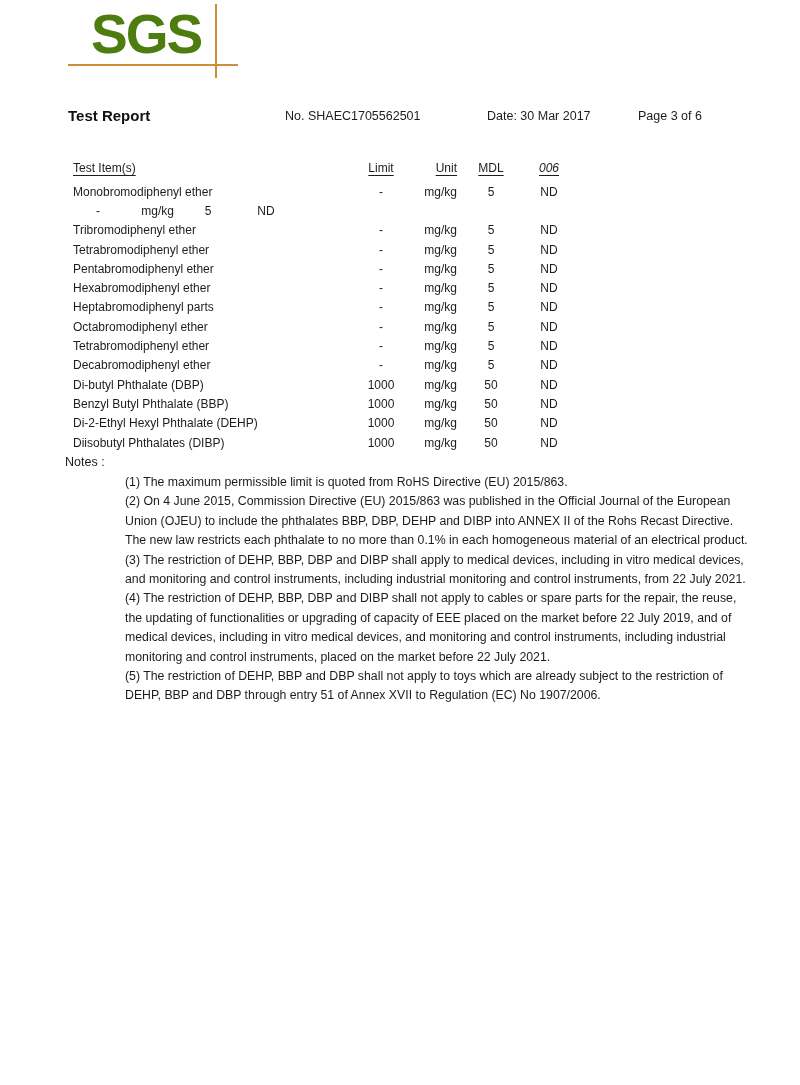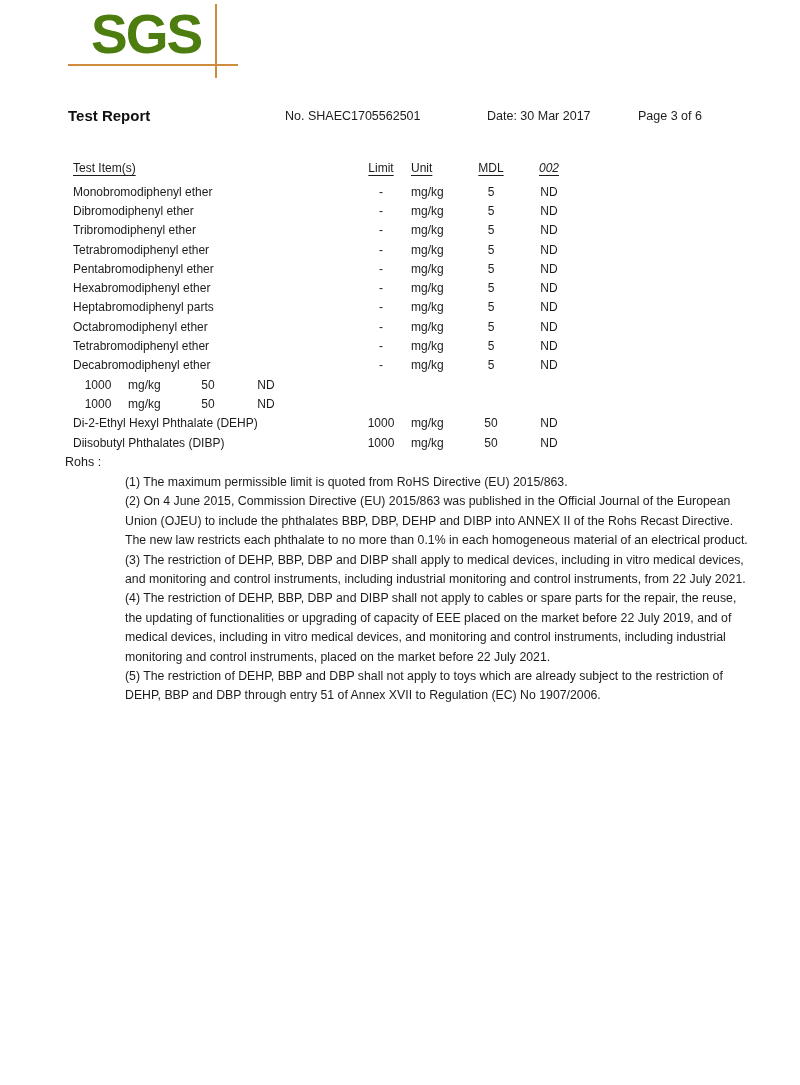--- a/index.html
+++ b/index.html
@@ -27,21 +27,21 @@
   .report-date{ position:absolute; left:487px; }
   .report-page{ position:absolute; left:638px; }
 
   
   .rtable { position:absolute; left:68px; top:146px; width:520px; font-size:12px;margin-top:12px; }
   .thead { display:flex; height:19px; align-items:center; }
   .thead .th { text-decoration:underline; text-underline-offset:3px; }
   .trow { display:flex; height:19.3px; align-items:center; }
   .col-item   { width:283px; padding-left:5px; text-align:left; }
   .col-limit  { width:60px;  text-align:center; }
-  .col-unit   { width:46px;  text-align:left; }
+  .col-unit   { width:46px;  text-align:right; }
   .col-mdl    { width:68px;  text-align:center; }
   .col-result { width:48px;  text-align:center; }
   .th.col-item { padding-left:5px; }
   .italic { font-style:italic; }
   .rows { margin-top:5px; }
 
   
   .notes-label { position:absolute; left:65px; top:455px; font-size:12.5px; }
   .notes-body  { position:absolute; left:125px; top:473px; width:624px; font-size:12.3px; line-height:19.4px; }
   .notes-body p { margin:0; }
@@ -64,34 +64,33 @@
     <span class="report-date">Date: 30 Mar 2017</span>
     <span class="report-page">Page 3 of 6</span>
   </div>
 
   <div class="rtable">
     <div class="thead">
       <span class="th col-item">Test Item(s)</span>
       <span class="th col-limit">Limit</span>
       <span class="th col-unit">Unit</span>
       <span class="th col-mdl">MDL</span>
-      <span class="th col-result italic">002</span>
+      <span class="th col-result italic">006</span>
     </div>
     <div class="rows">
 
         <div class="trow">
           <span class="col-item">Monobromodiphenyl ether</span>
           <span class="col-limit">-</span>
           <span class="col-unit">mg/kg</span>
           <span class="col-mdl">5</span>
           <span class="col-result">ND</span>
         </div>
 
         <div class="trow">
-          <span class="col-item">Dibromodiphenyl ether</span>
           <span class="col-limit">-</span>
           <span class="col-unit">mg/kg</span>
           <span class="col-mdl">5</span>
           <span class="col-result">ND</span>
         </div>
 
         <div class="trow">
           <span class="col-item">Tribromodiphenyl ether</span>
           <span class="col-limit">-</span>
           <span class="col-unit">mg/kg</span>
@@ -149,27 +148,29 @@
 
         <div class="trow">
           <span class="col-item">Decabromodiphenyl ether</span>
           <span class="col-limit">-</span>
           <span class="col-unit">mg/kg</span>
           <span class="col-mdl">5</span>
           <span class="col-result">ND</span>
         </div>
 
         <div class="trow">
-          <span class="col-limit">1000</span>
-          <span class="col-unit">mg/kg</span>
-          <span class="col-mdl">50</span>
-          <span class="col-result">ND</span>
-        </div>
-
-        <div class="trow">
+          <span class="col-item">Di-butyl Phthalate (DBP)</span>
+          <span class="col-limit">1000</span>
+          <span class="col-unit">mg/kg</span>
+          <span class="col-mdl">50</span>
+          <span class="col-result">ND</span>
+        </div>
+
+        <div class="trow">
+          <span class="col-item">Benzyl Butyl Phthalate (BBP)</span>
           <span class="col-limit">1000</span>
           <span class="col-unit">mg/kg</span>
           <span class="col-mdl">50</span>
           <span class="col-result">ND</span>
         </div>
 
         <div class="trow">
           <span class="col-item">Di-2-Ethyl Hexyl Phthalate (DEHP)</span>
           <span class="col-limit">1000</span>
           <span class="col-unit">mg/kg</span>
@@ -181,21 +182,21 @@
           <span class="col-item">Diisobutyl Phthalates (DIBP)</span>
           <span class="col-limit">1000</span>
           <span class="col-unit">mg/kg</span>
           <span class="col-mdl">50</span>
           <span class="col-result">ND</span>
         </div>
 
     </div>
   </div>
 
-  <div class="notes-label">Rohs :</div>
+  <div class="notes-label">Notes :</div>
   <div class="notes-body">
 
       <p>(1) The maximum permissible limit is quoted from RoHS Directive (EU) 2015/863.</p>
 
       <p>(2) On 4 June 2015, Commission Directive (EU) 2015/863 was published in the Official Journal of the European Union (OJEU) to include the phthalates BBP, DBP, DEHP and DIBP into ANNEX II of the Rohs Recast Directive. The new law restricts each phthalate to no more than 0.1% in each homogeneous material of an electrical product.</p>
 
       <p>(3) The restriction of DEHP, BBP, DBP and DIBP shall apply to medical devices, including in vitro medical devices, and monitoring and control instruments, including industrial monitoring and control instruments, from 22 July 2021.</p>
 
       <p>(4) The restriction of DEHP, BBP, DBP and DIBP shall not apply to cables or spare parts for the repair, the reuse, the updating of functionalities or upgrading of capacity of EEE placed on the market before 22 July 2019, and of medical devices, including in vitro medical devices, and monitoring and control instruments, including industrial monitoring and control instruments, placed on the market before 22 July 2021.</p>
 

